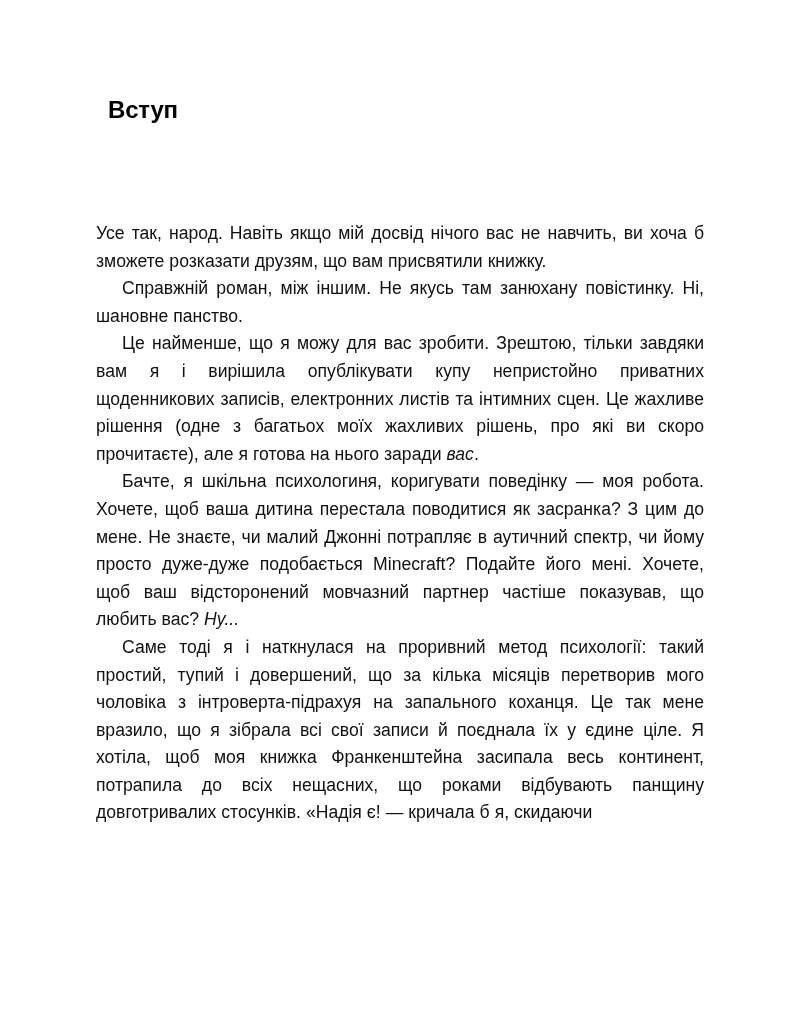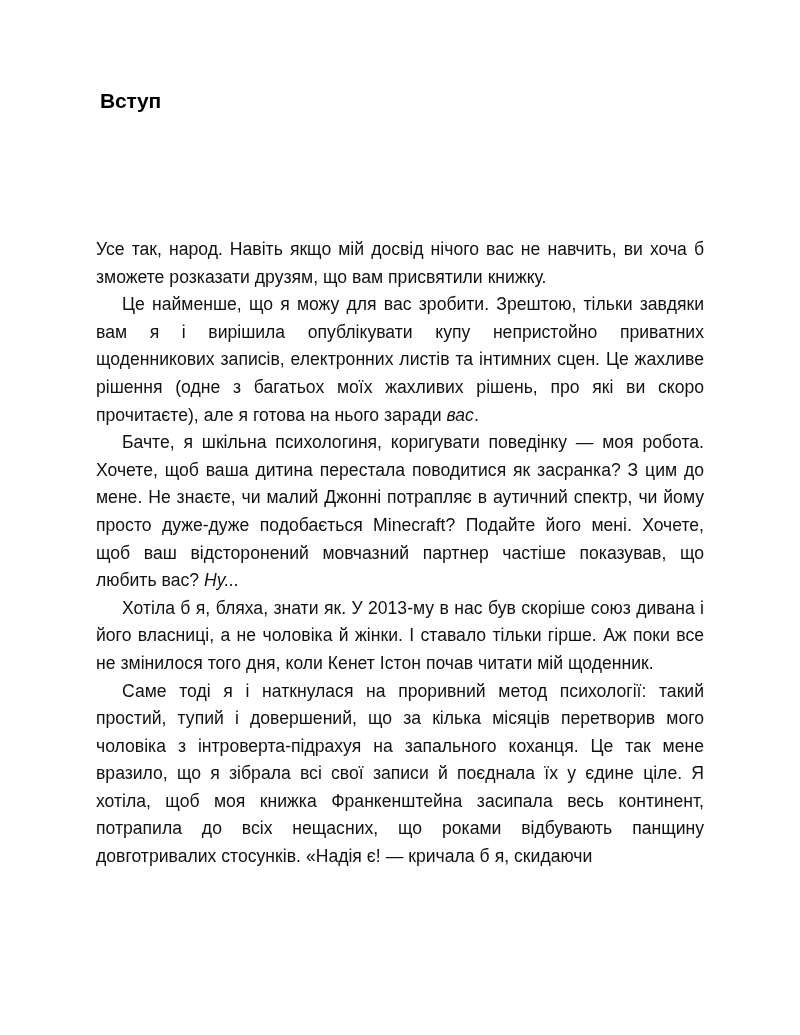--- a/index.html
+++ b/index.html
@@ -20,33 +20,33 @@
   .page {
     position: absolute;
     inset: 0;
     background: #ffffff;
   }
 
   .chapter-title {
     position: absolute;
     left: 96px;
     top: 84px;
-    font-size: 21px;
+    font-size: 24px;
     font-weight: 700;
     letter-spacing: -0.2px;
     line-height: 1.2;
     color: #000000;
-    margin: 4px;
+    margin: 12px;
     white-space: nowrap;
   }
 
   .body-block {
     position: absolute;
     left: 96px;
-    top: 236px;
+    top: 220px;
     width: 608px;
   }
 
   .para {
     margin: 0;
     font-size: 17.6px;
     line-height: 27.6px;
     text-align: justify;
     text-justify: inter-word;
     color: #111111;
@@ -69,31 +69,31 @@
 <div class="page">
 
   <h1 class="chapter-title">Вступ</h1>
 
   <div class="body-block">
 
     <p class="para">
       <span>Усе так, народ. Навіть якщо мій досвід нічого вас не навчить, ви хоча б зможете розказати друзям, що вам присвятили книжку.</span>
     </p>
 
+    <p class="para indent">
+      <span>Справжній роман, між іншим. Не якусь там занюхану повістинку. Ні, шановне панство.</span>
+    </p>
 
     <p class="para indent">
       <span>Це найменше, що я можу для вас зробити. Зрештою, тільки завдяки вам я і вирішила опублікувати купу непристойно приватних щоденникових записів, електронних листів та інтимних сцен. Це жахливе рішення (одне з багатьох моїх жахливих рішень, про які ви скоро прочитаєте), але я готова на нього заради </span><em>вас</em><span>.</span>
     </p>
 
     <p class="para indent">
       <span>Бачте, я шкільна психологиня, коригувати поведінку — моя робота. Хочете, щоб ваша дитина перестала поводитися як засранка? З цим до мене. Не знаєте, чи малий Джонні потрапляє в аутичний спектр, чи йому просто дуже-дуже подобається Minecraft? Подайте його мені. Хочете, щоб ваш відсторонений мовчазний партнер частіше показував, що любить вас? </span><em>Ну...</em><span></span>
     </p>
 
-    <p class="para indent">
-      <span>Хотіла б я, бляха, знати як. У 2013-му в нас був скоріше союз дивана і його власниці, а не чоловіка й жінки. І ставало тільки гірше. Аж поки все не змінилося того дня, коли Кенет Істон почав читати мій щоденник.</span>
-    </p>
 
     <p class="para indent continued">
       <span>Саме тоді я і наткнулася на проривний метод психології: такий простий, тупий і довершений, що за кілька місяців перетворив мого чоловіка з інтроверта-підрахуя на запального коханця. Це так мене вразило, що я зібрала всі свої записи й поєднала їх у єдине ціле. Я хотіла, щоб моя книжка Франкенштейна засипала весь континент, потрапила до всіх нещасних, що роками відбувають панщину довготривалих стосунків. «Надія є! — кричала б я, скидаючи</span>
     </p>
 
   </div>
 </div>
 
 </body></html>

